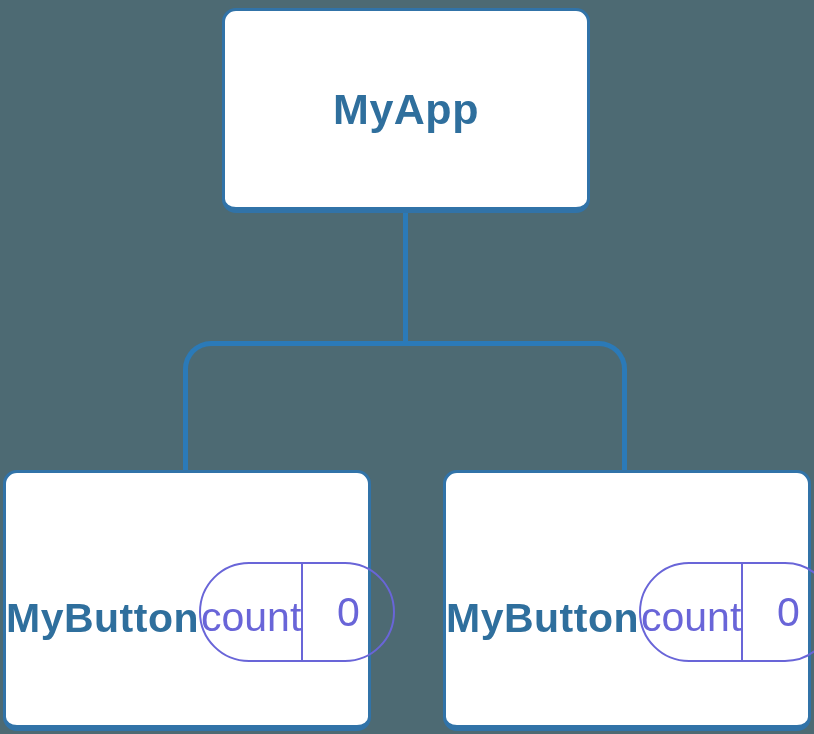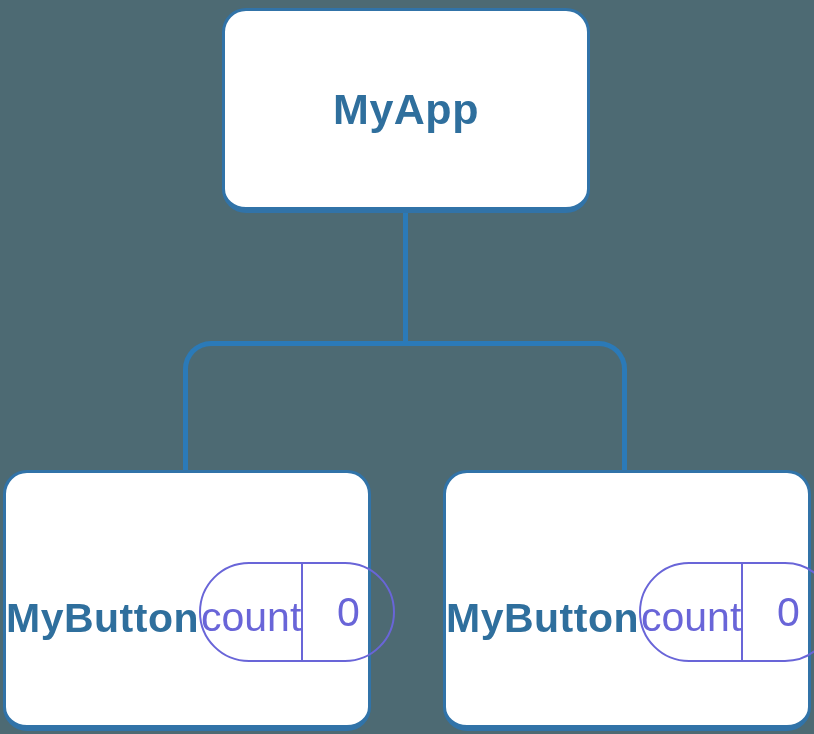--- a/index.html
+++ b/index.html
@@ -21,21 +21,21 @@
     position: relative;
     width: 814px;
     height: 734px;
     background: var(--bg);
   }
   .node {
     position: absolute;
     background: var(--card-bg);
     border: 3px solid var(--card-border);
     border-bottom-width: 6px;
-    border-radius: 24px;
+    border-radius: 14px;
   }
   .node-root {
     left: 222px; top: 8px;
     width: 368px; height: 205px;
     display: flex; align-items: center; justify-content: center;
   }
   .node-label {
     color: var(--title-text);
     font-size: 43px;
     font-weight: 600;

